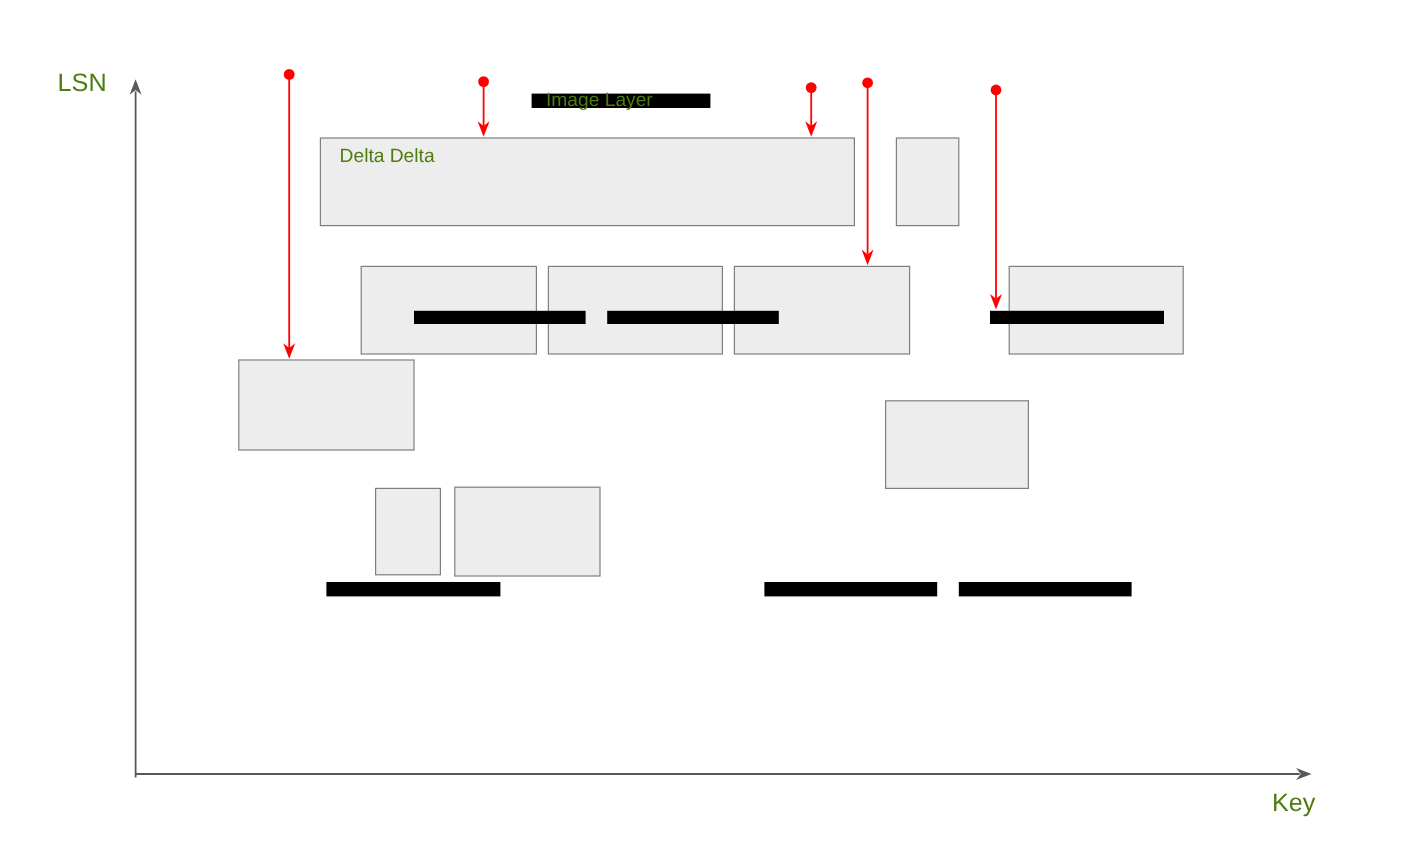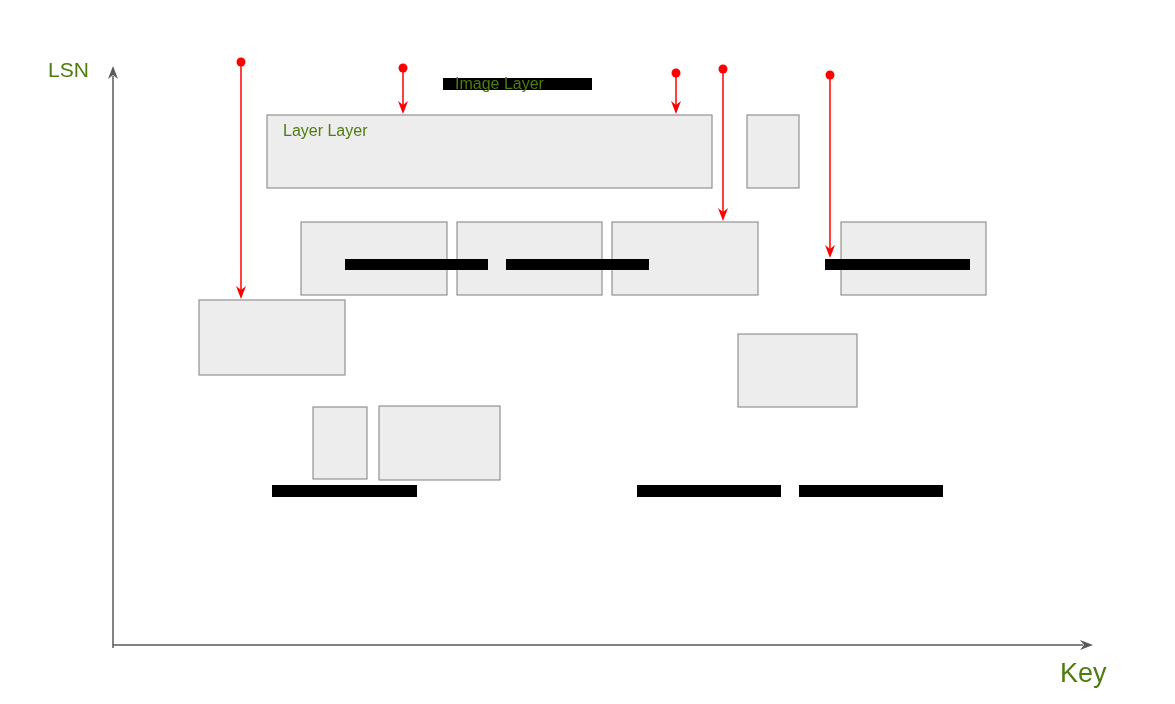--- a/index.html
+++ b/index.html
@@ -20,21 +20,21 @@
     left: 0;
     top: 0;
   }
   .label {
     position: absolute;
     color: #4d7c0f;
     white-space: nowrap;
     user-select: none;
   }
   .label-lsn  { left: 48px;  top: 58px;  font-size: 21px; }
-  .label-key  { left: 1060px; top: 658px; font-size: 27px; }
+  .label-key  { left: 1060px; top: 658px; font-size: 21px; }
   .label-image-layer { left: 455px; top: 53px;  font-size: 16px; margin-top: 22px; }
   .label-delta-layer { left: 283px; top: 122px; font-size: 16px; }
 </style>
 </head>
 <body>
 
 <div class="canvas">
   <svg id="diagram-svg" width="1175" height="704" viewBox="0 0 1175 704">
       <line x1="113" y1="648" x2="113" y2="76" stroke="#595959" stroke-width="1.5"></line>
       <path d="M 113 66 l -5 13 l 5 -4 l 5 4 z" fill="#595959"></path>
@@ -73,14 +73,14 @@
       <line x1="830" y1="75" x2="830" y2="249" stroke="#ff0000" stroke-width="1.5"></line>
       <path d="M 830 258 l -5 -13 l 5 4 l 5 -4 z" fill="#ff0000"></path>
     </svg>
 
   <span class="label label-lsn">LSN</span>
 
   <span class="label label-key">Key</span>
 
   <span class="label label-image-layer">Image Layer</span>
 
-  <span class="label label-delta-layer">Layer Layer</span>
+  <span class="label label-delta-layer">Delta Delta</span>
 </div>
 
 </body></html>

